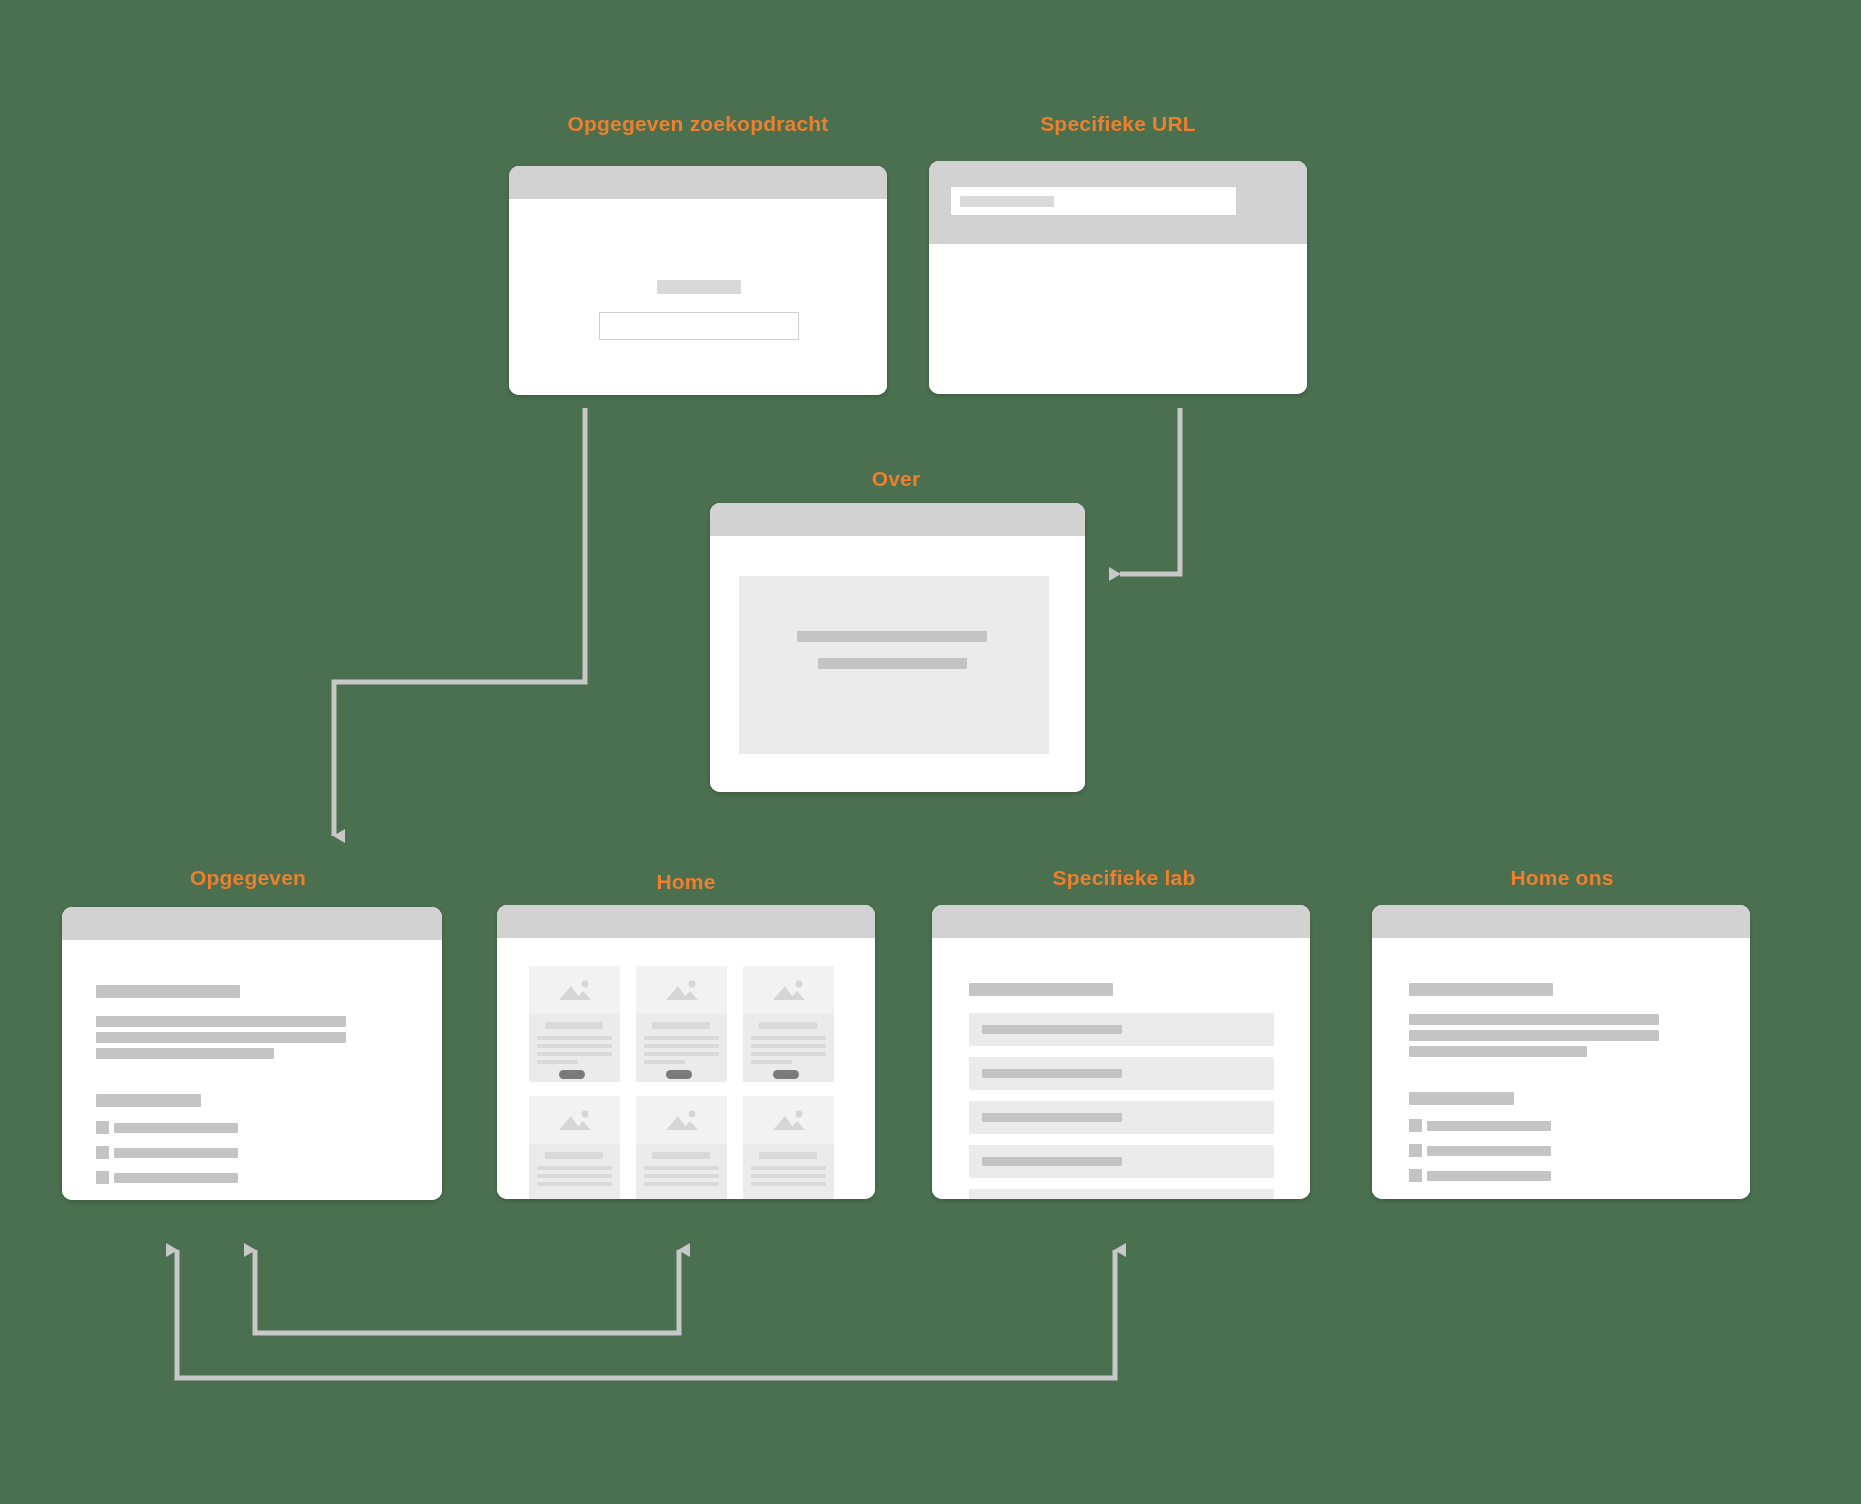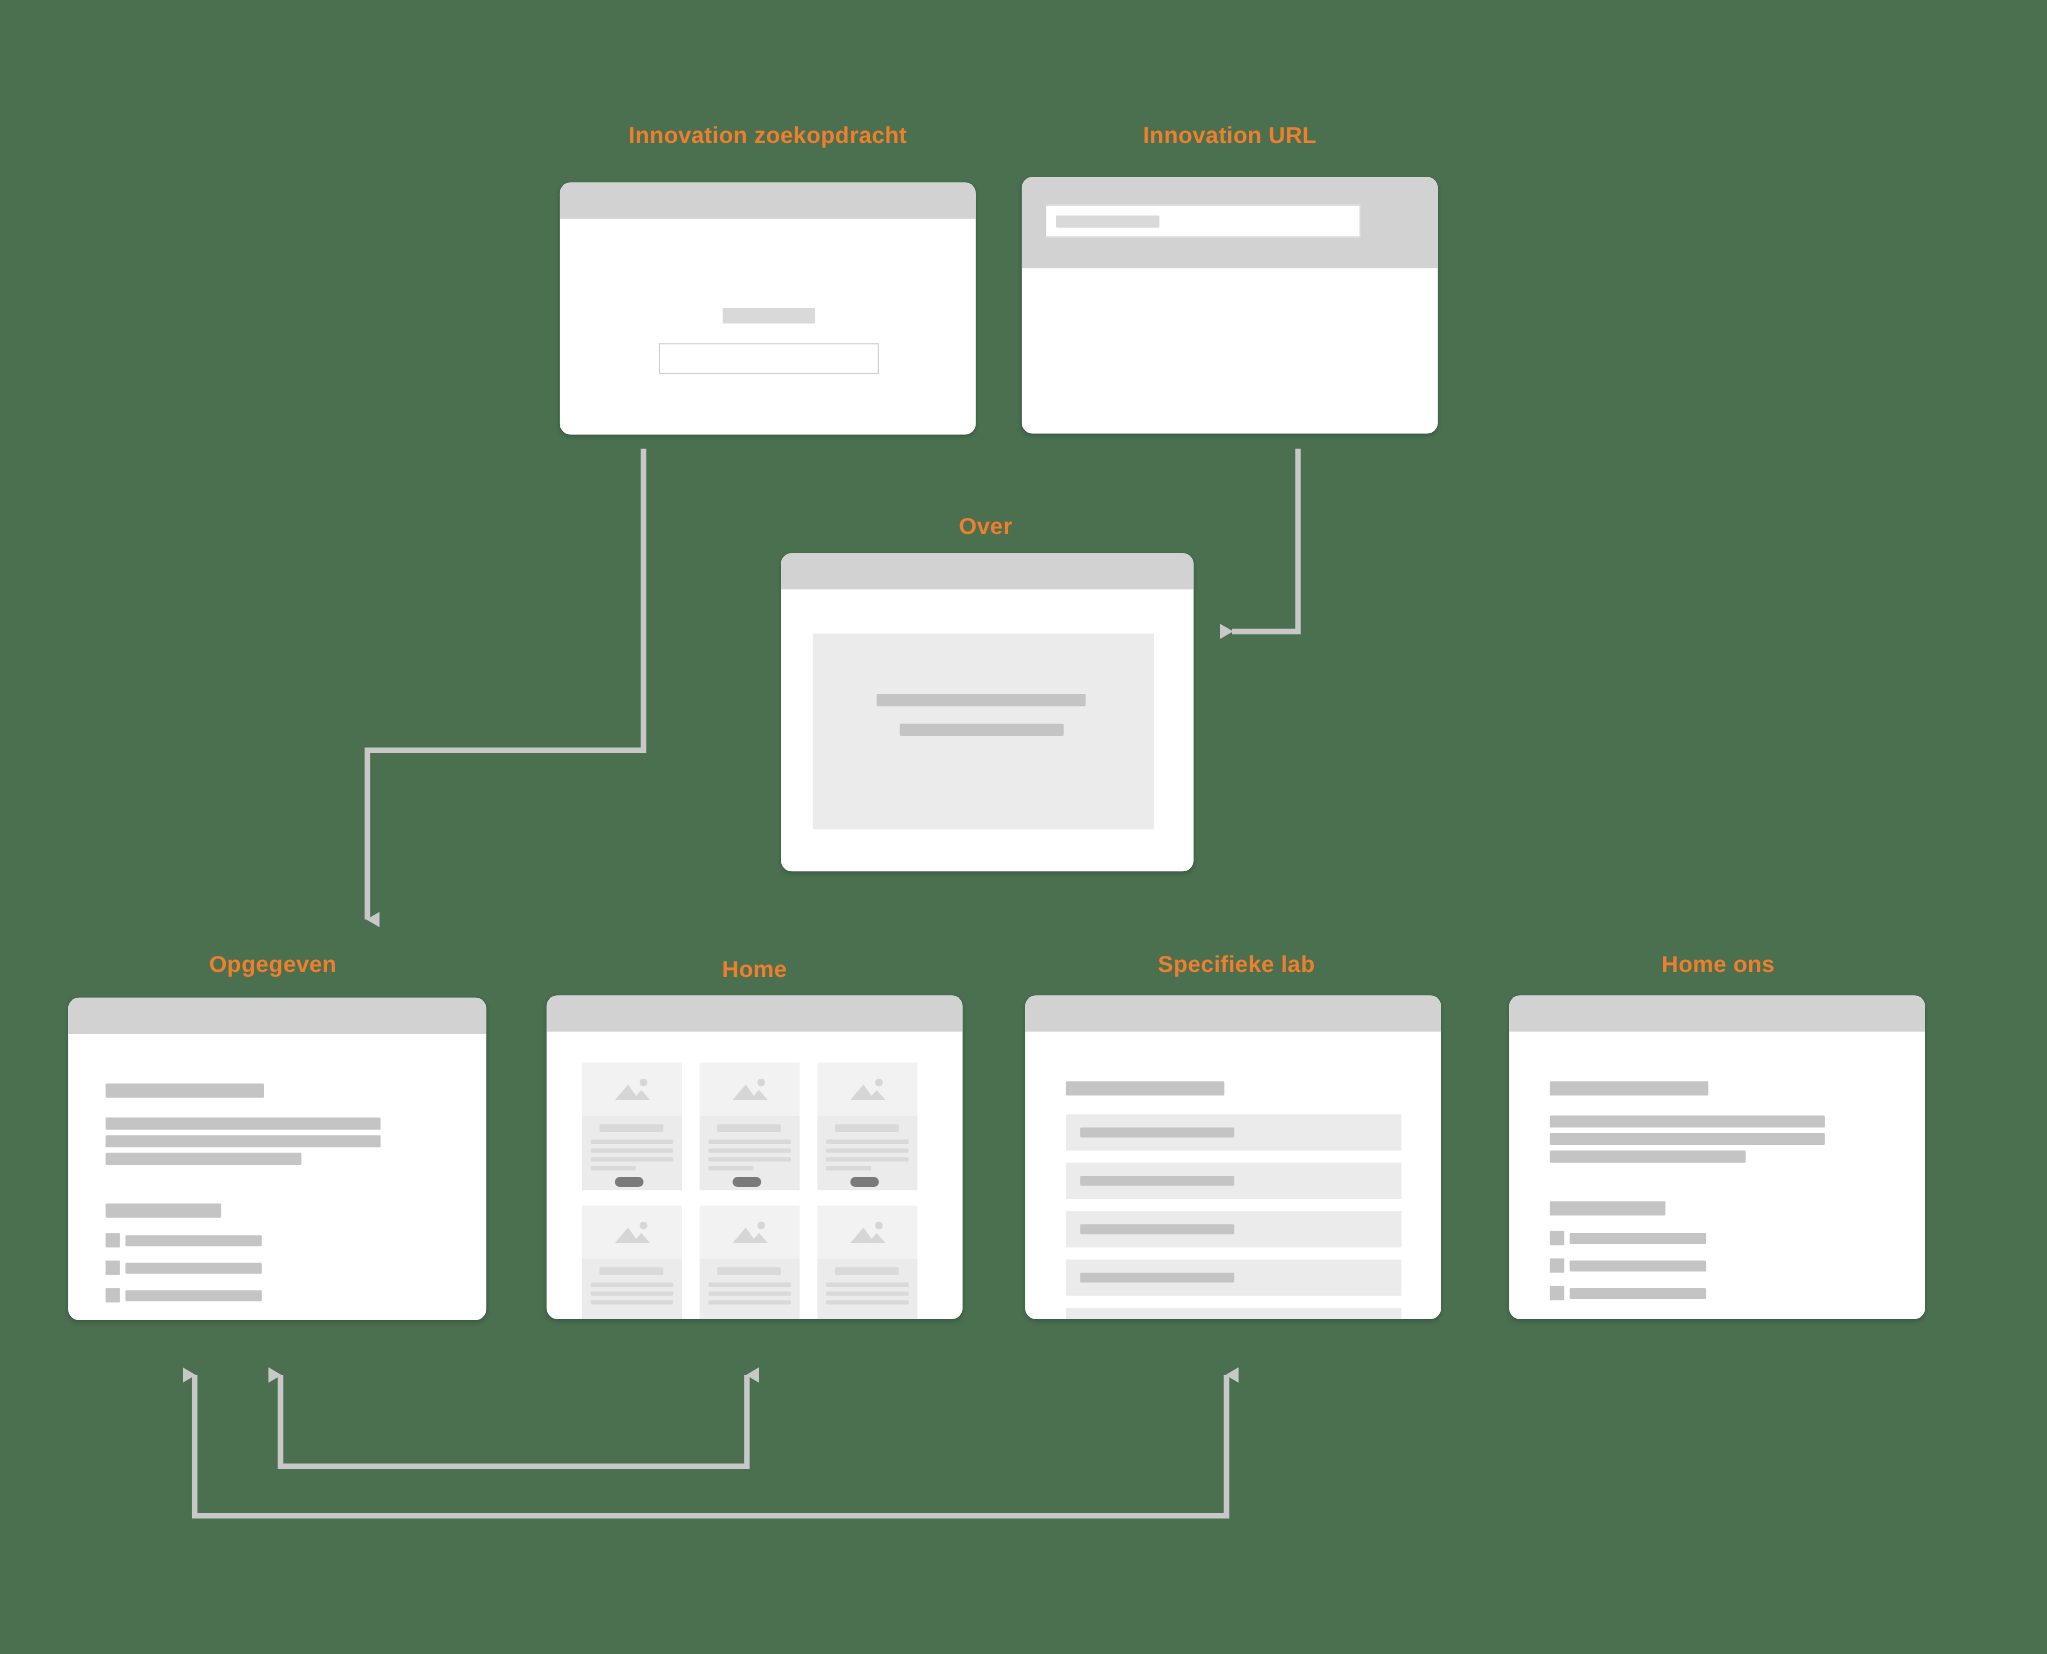--- a/index.html
+++ b/index.html
@@ -79,31 +79,31 @@
 
     <path d="M585,408 L585,682 L334,682 L334,836" fill="none" stroke="#c8c8c8" stroke-width="5" marker-end="url(#arrow-down)"></path>
 
     <path d="M1180,408 L1180,574 L1120,574" fill="none" stroke="#c8c8c8" stroke-width="5" marker-end="url(#arrow-left)"></path>
 
     <path d="M255,1250 L255,1333 L679,1333 L679,1250" fill="none" stroke="#c8c8c8" stroke-width="5" marker-start="url(#arrow-up)" marker-end="url(#arrow-up)"></path>
 
     <path d="M177,1250 L177,1378 L1115,1378 L1115,1250" fill="none" stroke="#c8c8c8" stroke-width="5" marker-start="url(#arrow-up)" marker-end="url(#arrow-up)"></path>
   </svg>
 
-  <div class="card-title" style="left:698px;top:112px;">Innovation zoekopdracht</div>
+  <div class="card-title" style="left:698px;top:112px;">Opgegeven zoekopdracht</div>
 
   <div class="card" style="left:509px;top:166px;width:378px;height:229px;">
     <div class="card-chrome" style="height:33px;"></div>
     <div class="card-body">
       <div class="bar-lt" style="left:148px;top:81px;width:84px;height:14px;"></div>
       <div class="inputbox" style="left:90px;top:113px;width:200px;height:28px;"></div>
     </div>
   </div>
 
-  <div class="card-title" style="left:1118px;top:112px;">Innovation URL</div>
+  <div class="card-title" style="left:1118px;top:112px;">Specifieke URL</div>
 
   <div class="card" style="left:929px;top:161px;width:378px;height:233px;">
     <div class="card-chrome" style="height:83px;position:relative;">
       <div class="inputbox" style="left:21px;top:25px;width:287px;height:30px;">
         <div class="bar-lt" style="left:9px;top:9px;width:94px;height:11px;"></div>
       </div>
     </div>
     <div class="card-body"></div>
   </div>
 

